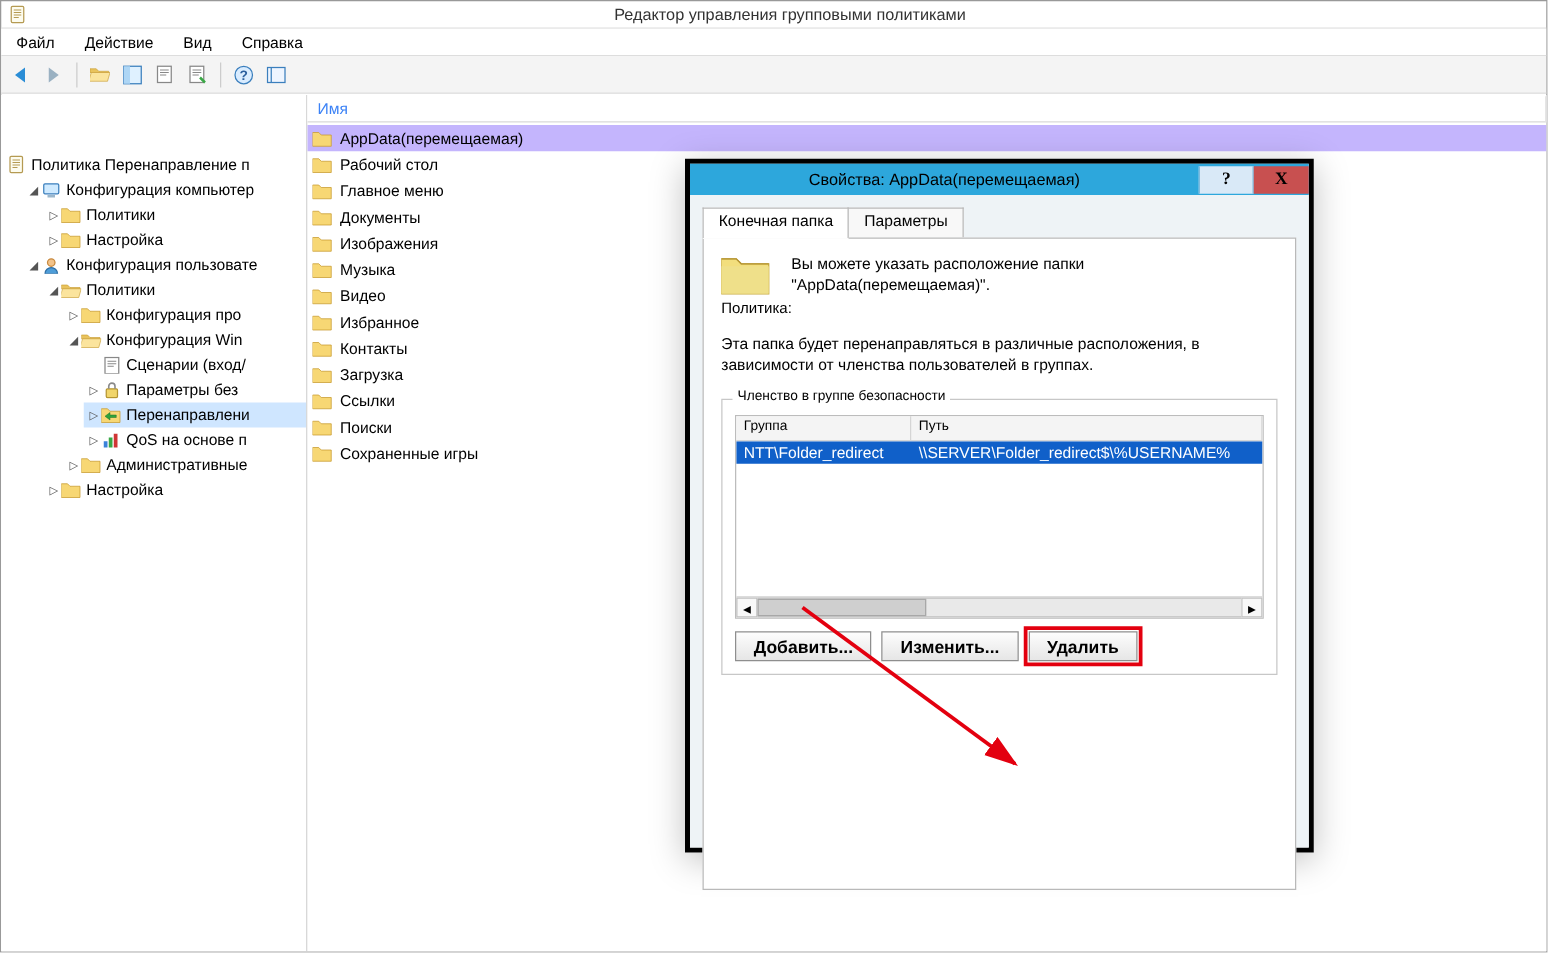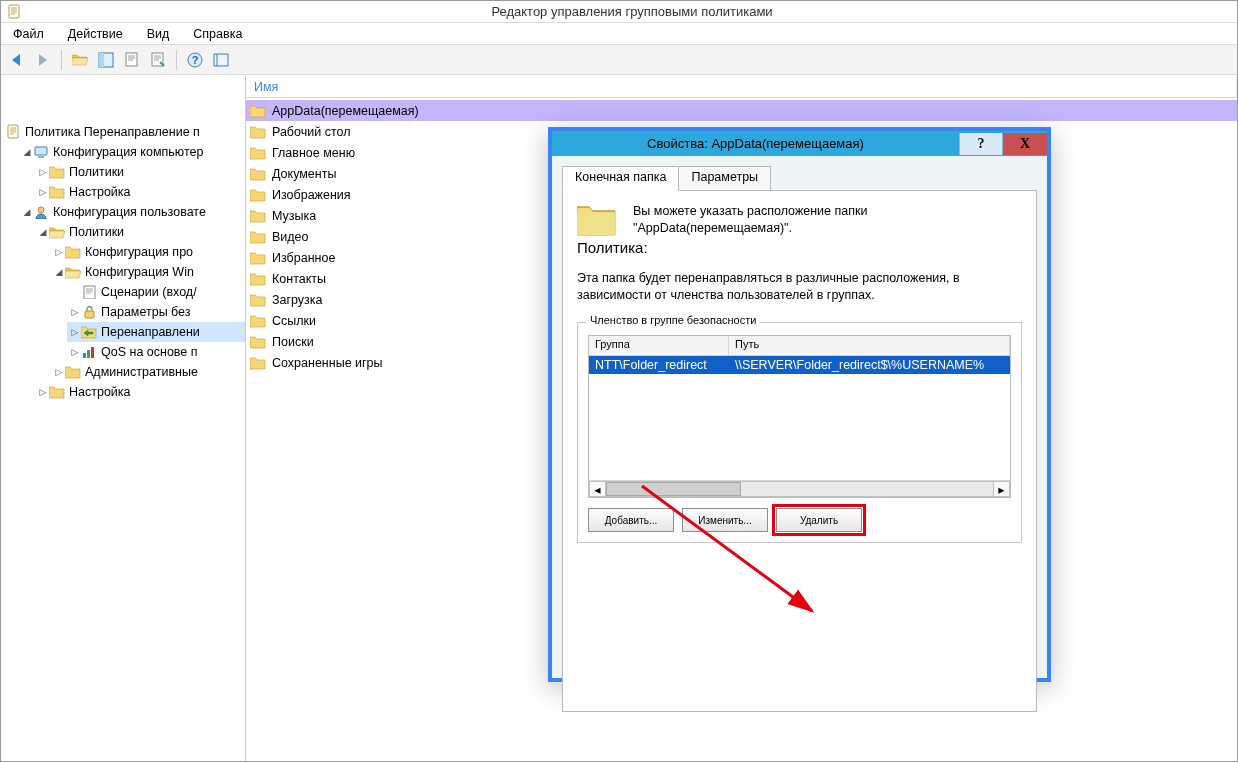--- a/index.html
+++ b/index.html
@@ -33,37 +33,37 @@
   .tree ul { list-style:none; margin:0; padding:0 0 0 16px;}
   .tree > ul { padding-left:2px;}
   .tree li { white-space:nowrap;}
   .tree .node { display:flex; align-items:center; height:20px; padding:0 2px;}
   .tree .node.selected{ background:#cfe6ff;}
   .tree .twisty { width:12px; height:12px; margin-right:0px; display:inline-flex; align-items:center; justify-content:center; font-size:9px; color:#555;}
   .tree .node .lbl { margin-left:4px; overflow:hidden; text-overflow:ellipsis;}
   .tree .icon { width:16px; height:16px; display:inline-flex; align-items:center; justify-content:center;}
 
   
-  .dialog { position:absolute; left:548px; top:127px; width:503px; height:555px; background:#fff; border:4px solid #3b82f6; box-shadow:0 6px 26px rgba(0,0,0,0.25); }
+  .dialog { position:absolute; left:548px; top:127px; width:503px; height:555px; background:#fff; border:4px solid #000000; box-shadow:0 6px 26px rgba(0,0,0,0.25); }
   .dialog .dlg-titlebar{ height:25px; background:#2da7dc; display:flex; align-items:center;}
   .dialog .dlg-title{ flex:1; text-align:center; color:#000; font-size:13px;}
   .dlg-btn{ width:44px; height:22px; display:flex; align-items:center; justify-content:center; font-family:"Segoe UI"; font-weight:bold; font-size:14px;}
   .dlg-help{ background:#d9e9f7; color:#000; border-left:1px solid #7fbbde; border-right:1px solid #7fbbde;}
   .dlg-close{ background:#c85050; color:#000; }
   .dialog-body{ position:absolute; top:25px; left:0; right:0; bottom:0; background:#eef3f6; padding:10px 10px 46px 10px;}
   .tabs { display:flex; height:24px;}
   .tab { border:1px solid #b9b9b9; border-bottom:none; background:#f8f8f8; padding:3px 12px 2px 12px; margin-right:-1px; font-size:12.5px; position:relative;}
   .tab.active{ background:#fff; z-index:2; border-bottom:1px solid #fff; margin-bottom:-1px;}
   .tab-body{ border:1px solid #b9b9b9; background:#fff; padding:12px 14px 14px 14px; height:522px; position:relative;}
 
   .info-row{ display:flex; align-items:flex-start; }
   .big-folder{ width:42px; height:36px; margin-right:14px; flex-shrink:0;}
   .info-text{ font-size:12.5px; line-height:17px;}
 
-  .field-label{ font-size:15px; margin-bottom:4px;}
+  .field-label{ font-size:12px; margin-bottom:4px;}
   .combo { display:flex; border:1px solid #8e8e8e; height:22px; background:#fff;}
   .combo .combo-text{ flex:1; padding:2px 4px; overflow:hidden; white-space:nowrap;}
   .combo .combo-btn{ width:17px; background:#efefef; border-left:1px solid #8e8e8e; display:flex; align-items:center; justify-content:center;}
   .desc-text{ font-size:12.5px; line-height:17px; margin:14px 0 18px 0;}
 
   .groupbox { border:1px solid #c7c7c7; padding:12px 10px 10px 10px; position:relative;}
   .groupbox .legend{ position:absolute; top:-9px; left:8px; background:#fff; padding:0 4px; font-size:11px;}
 
   .listview { border:1px solid #bcbcbc; background:#fff;}
   .lv-header{ display:flex; height:20px; background:#f4f4f4; border-bottom:1px solid #d5d5d5;}
@@ -71,21 +71,21 @@
   .lv-body{ height:124px; overflow:hidden; position:relative;}
   .lv-row{ display:flex; height:18px; align-items:center; font-size:12.5px;}
   .lv-row.sel{ background:#1060c9; color:#fff;}
   .lv-cell{ padding:0 6px; overflow:hidden; white-space:nowrap;}
   .lv-scroll{ display:flex; height:17px; border-top:1px solid #d5d5d5; background:#f0f0f0;}
   .lv-scroll .arr{ width:17px; display:flex; align-items:center; justify-content:center; border:1px solid #c0c0c0; background:#f8f8f8;}
   .lv-scroll .track{ flex:1; position:relative; background:#e9e9e9; border-top:1px solid #c0c0c0; border-bottom:1px solid #c0c0c0;}
   .lv-scroll .thumb{ position:absolute; left:0; top:0; bottom:0; width:35%; background:#cfcfcf; border:1px solid #a8a8a8;}
 
   .btn-row{ display:flex; gap:8px; margin-top:10px;}
-  .win-btn{ min-width:86px; height:24px; border:1px solid #8e8e8e; background:linear-gradient(#fdfdfd,#e6e6e6); padding:0 14px; font-size:10px; display:inline-flex; align-items:center; justify-content:center;}
+  .win-btn{ min-width:86px; height:24px; border:1px solid #8e8e8e; background:linear-gradient(#fdfdfd,#e6e6e6); padding:0 14px; font-size:14px; display:inline-flex; align-items:center; justify-content:center;font-weight:bold;}
   .win-btn.highlighted{ outline:3px solid #e3000f; outline-offset:1px;}
 
   .bottom-buttons{ position:absolute; right:12px; bottom:10px; display:flex; gap:8px;}
 
   
   .anno { position:absolute; pointer-events:none; }
 
 </style>
 </head>
 <body>

